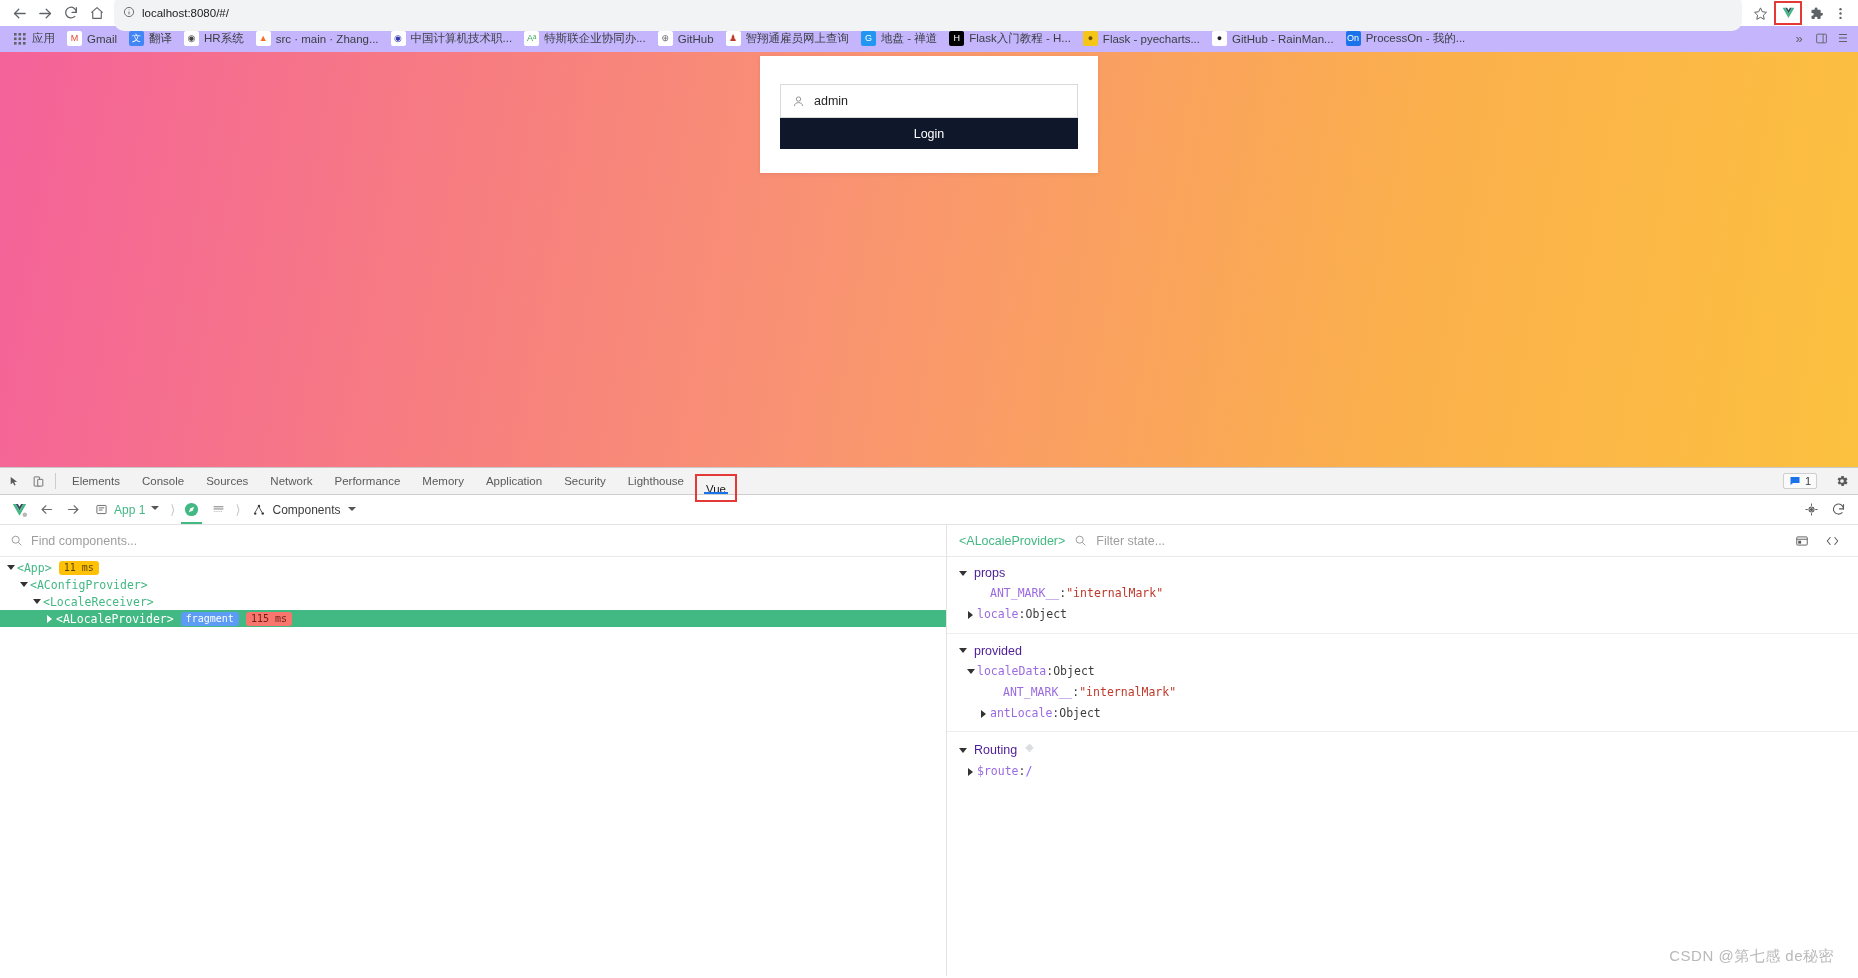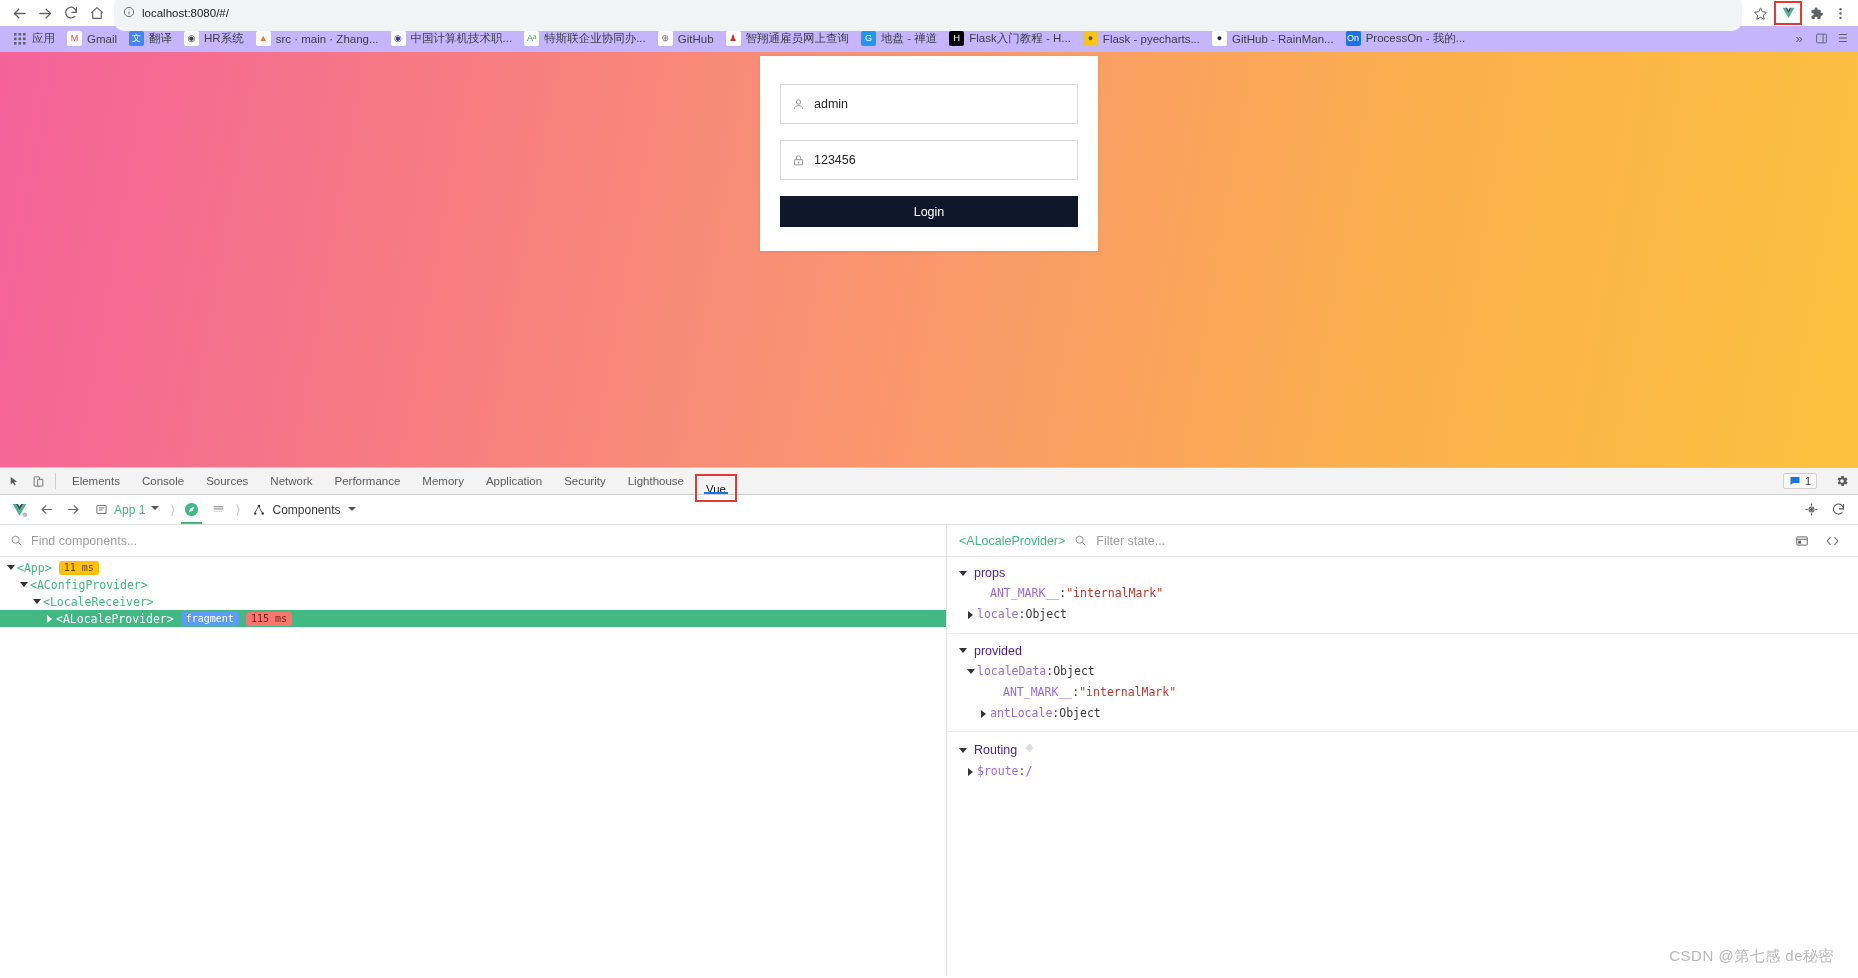--- a/index.html
+++ b/index.html
@@ -71,23 +71,22 @@
     height: 415px;
     background: linear-gradient(100deg, #f4629a 0%, #f77e80 26%, #f99273 44%, #fbb04c 75%, #fcc13f 100%);
     display: flex; align-items: flex-start; justify-content: center;
   }
   #login-card {
     width: 338px; margin-top: 4px;
     background: #fff; padding: 28px 20px 24px 20px;
     box-shadow: 0 1px 4px rgba(0,0,0,.08);
   }
   .lf-field {
-    height: 40px; border: 1px solid #d9d9d9; background: #fff;
+    height: 34px; border: 1px solid #d9d9d9; background: #fff;
     display: flex; align-items: center; padding: 0 11px;
-    margin-bottom: 16px;
   }
   .lf-field .f-ico {
     flex: 0 0 auto; margin-right: 9px; color: #8c8c8c;
     display: flex; align-items: center;
   }
   .lf-field .f-val { font-size: 12.5px; color: #262626; }
   #login-submit {
     height: 31px; width: 100%; background: #0f172a; border: none;
     color: #fff; font-size: 12.5px; cursor: pointer;
     font-family: "Liberation Sans", sans-serif;
@@ -390,30 +389,20 @@
     <div class="lf-field">
       <span class="f-ico">
         <svg width="13" height="13" viewBox="0 0 24 24" fill="none" stroke="currentColor" stroke-width="1.7">
             <circle cx="12" cy="7.5" r="4"></circle>
             <path d="M4.5 20.5c0-4.1 3.4-6.5 7.5-6.5s7.5 2.4 7.5 6.5"></path>
           </svg>
       </span>
       <span class="f-val">admin</span>
     </div>
 
-    <div class="lf-field">
-      <span class="f-ico">
-        <svg width="13" height="13" viewBox="0 0 24 24" fill="none" stroke="currentColor" stroke-width="1.7">
-            <rect x="4.5" y="10.5" width="15" height="9.5" rx="1"></rect>
-            <path d="M8 10.5V7.2a4 4 0 0 1 8 0v3.3"></path>
-            <line x1="12" y1="14" x2="12" y2="17"></line>
-          </svg>
-      </span>
-      <span class="f-val">123456</span>
-    </div>
 
     <button id="login-submit">Login</button>
   </div>
 </div>
 
 <div id="dt-wrap">
 <div id="devtools">
 
   <div id="dt-tabbar">
     <div class="dt-icobtn">

